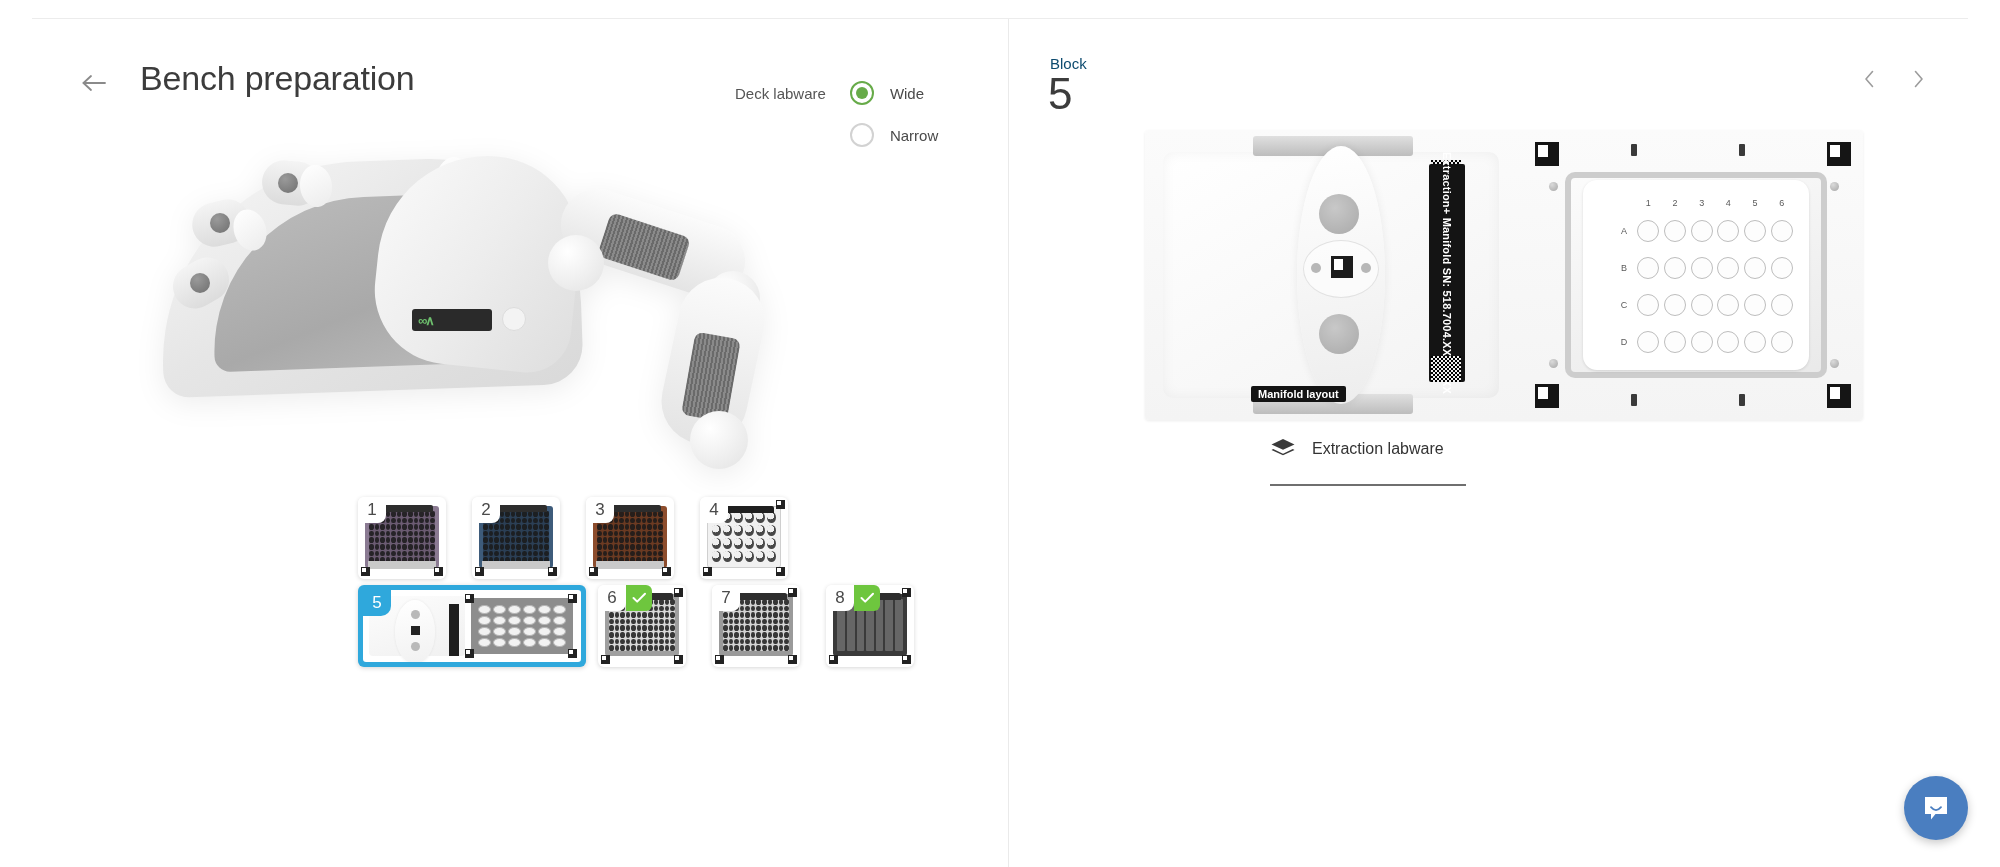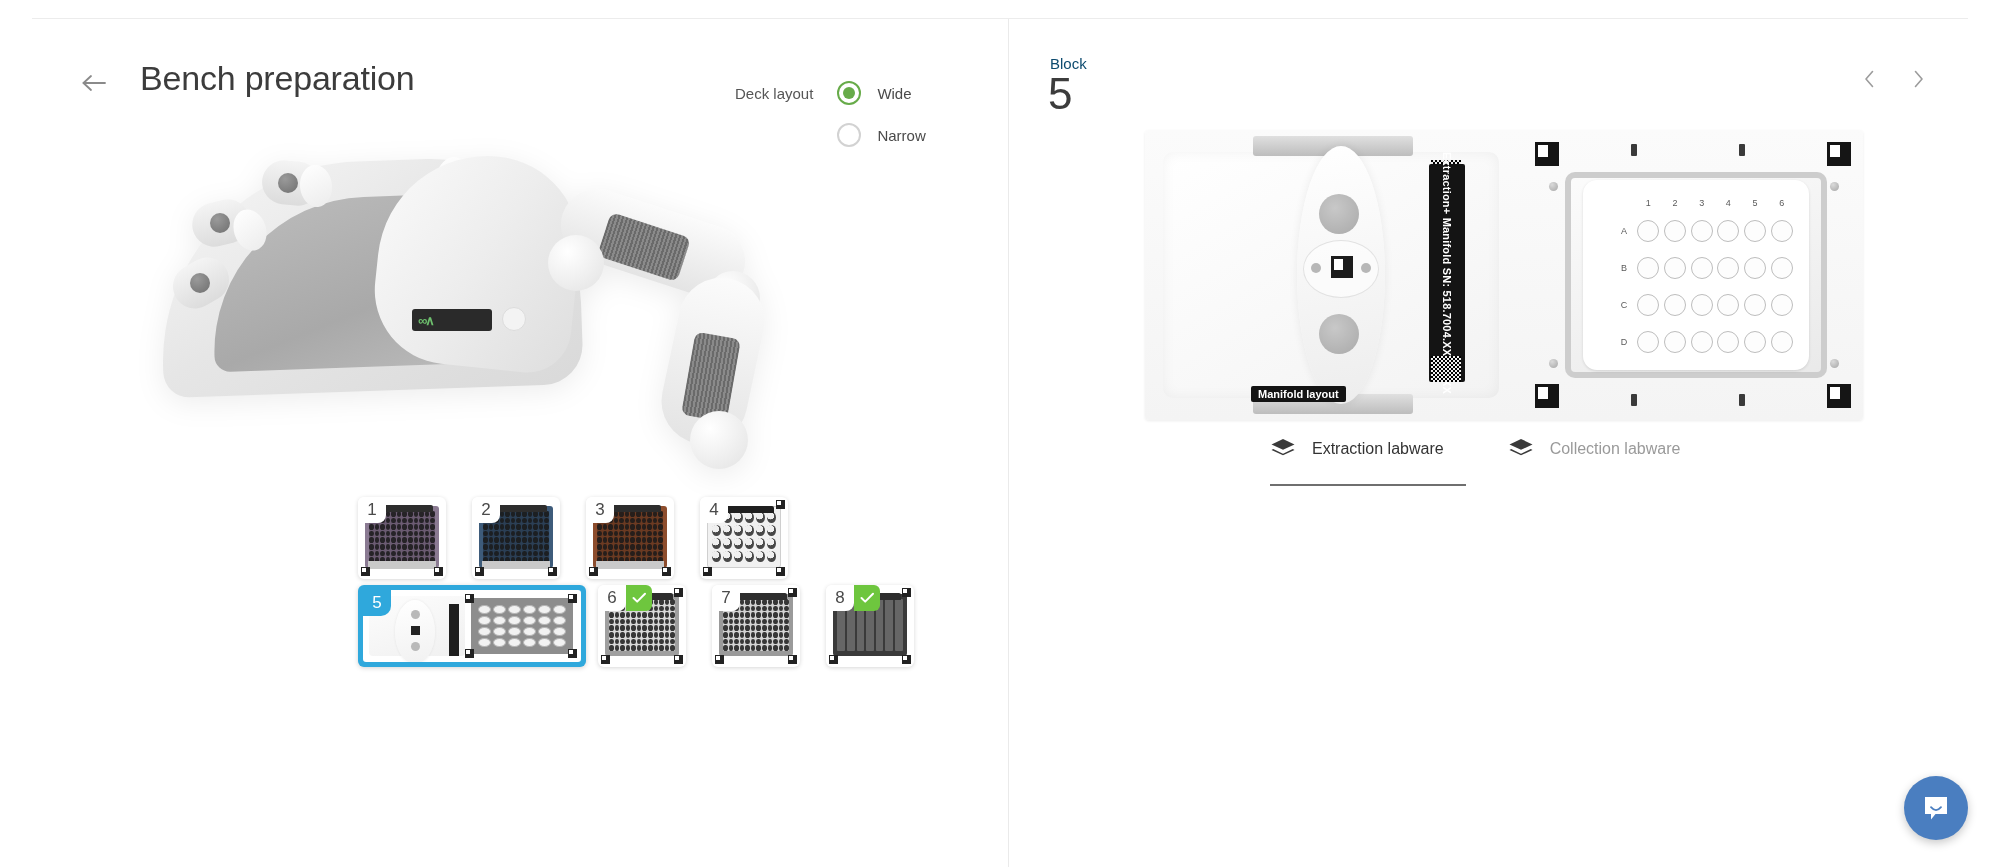--- a/index.html
+++ b/index.html
@@ -614,21 +614,21 @@
     position: absolute;
     left: 1270px; top: 438px;
     display: flex;
     align-items: flex-start;
   }
   .tab {
     display: flex;
     align-items: center;
     cursor: pointer;
     padding-bottom: 26px;
-    margin-right: 64px;
+    margin-right: 92px;
     position: relative;
   }
   .tab:last-child { margin-right: 0; }
   .tab .tab-icon { margin-right: 16px; display: flex; }
   .tab .tab-label { font-size: 16px; white-space: nowrap; }
   .tab.active .tab-label { color: #333; }
   .tab:not(.active) .tab-label { color: #9a9a9a; }
   .tab.active::after {
     content: "";
     position: absolute;
@@ -665,21 +665,21 @@
         <svg width="26" height="20" viewBox="0 0 26 20">
           <path d="M10 3 L2.5 10 L10 17" fill="none" stroke="#8a8a8a" stroke-width="1.8" stroke-linecap="round" stroke-linejoin="round"></path>
           <line x1="2.5" y1="10" x2="24" y2="10" stroke="#8a8a8a" stroke-width="1.8" stroke-linecap="round"></line>
         </svg>
       </span>
     </div>
 
     <div class="page-title">Bench preparation</div>
 
     <div class="deck-layout">
-      <div class="deck-layout-label">Deck layout</div>
+      <div class="deck-layout-label">Deck labware</div>
       <div class="radio-col">
         <div class="radio-row">
           <span class="radio-dot checked"></span>
           <span class="radio-text">Wide</span>
         </div>
         <div class="radio-row">
           <span class="radio-dot"></span>
           <span class="radio-text">Narrow</span>
         </div>
       </div>
@@ -1503,29 +1503,20 @@
   <div class="tabs">
     <div class="tab active">
       <span class="tab-icon">
         <svg width="26" height="22" viewBox="0 0 26 22">
           <path d="M13 1 L24.5 6.4 L13 11.8 L1.5 6.4 Z" fill="#3a3a3a"></path>
           <path d="M3.2 11.1 L1.5 11.9 L13 17.3 L24.5 11.9 L22.8 11.1 L13 15.7 Z" fill="#3a3a3a"></path>
         </svg>
       </span>
       <span class="tab-label">Extraction labware</span>
     </div>
-    <div class="tab">
-      <span class="tab-icon">
-        <svg width="26" height="22" viewBox="0 0 26 22">
-          <path d="M13 1 L24.5 6.4 L13 11.8 L1.5 6.4 Z" fill="#3a3a3a"></path>
-          <path d="M3.2 11.1 L1.5 11.9 L13 17.3 L24.5 11.9 L22.8 11.1 L13 15.7 Z" fill="#3a3a3a"></path>
-        </svg>
-      </span>
-      <span class="tab-label">Collection labware</span>
-    </div>
   </div>
 
   <div class="chat-launcher">
     <span>
       <svg width="30" height="30" viewBox="0 0 30 30">
         <path d="M4 4 H26 V21 H14.5 L10 26.5 V21 H4 Z" fill="#ffffff"></path>
         <path d="M10 14.2 Q15 20 20 14.2" fill="none" stroke="#4a7ec0" stroke-width="1.8" stroke-linecap="round"></path>
       </svg>
     </span>
   </div>

